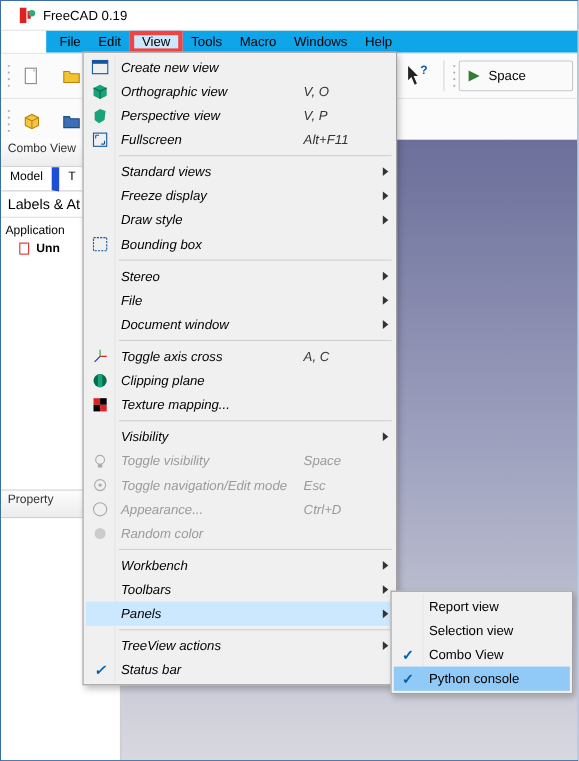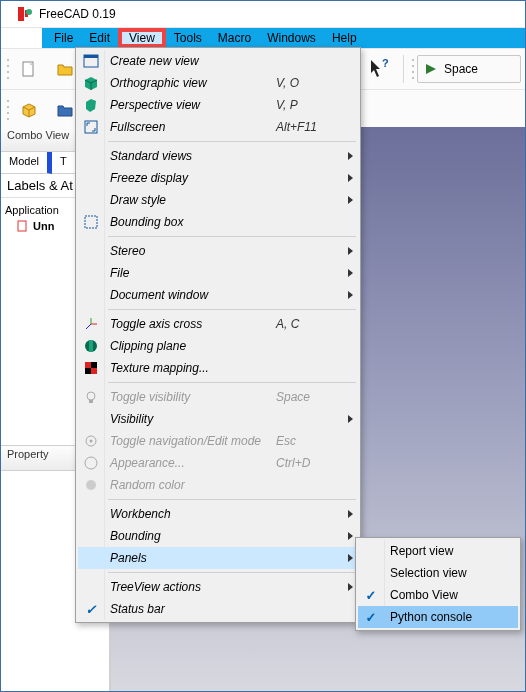--- a/index.html
+++ b/index.html
@@ -13,21 +13,21 @@
   .toolbar-r2 { height:40px; border-bottom:1px solid #e5e5e5; display:flex; align-items:center; gap:2px; padding:0 4px; background:#fbfbfb;}
   .tbtn { width:32px; height:32px; border:1px solid transparent; display:flex; align-items:center; justify-content:center; border-radius:2px; }
   .tbtn-wide { min-width:90px; height:26px; border:1px solid #c8c8c8; border-radius:2px; display:flex; align-items:center; gap:6px; padding:0 6px; background:#fafafa;}
   .tsep { width:1px; height:28px; background:#d8d8d8; margin:0 4px;}
   .tgrip { width:5px; height:28px; display:flex; flex-direction:column; justify-content:space-evenly; align-items:center;}
   .tgrip div{ width:2px; height:2px; background:#b0b0b0; border-radius:50%;}
   .main-area { position:absolute; top:126px; left:0; right:0; bottom:0; display:flex; background:#fff;}
   .left-pane { width:108px; border-right:1px solid #d0d0d0; display:flex; flex-direction:column; background:#fff; overflow:hidden;}
   .combo-title { height:20px; background:linear-gradient(#fdfdfd,#ececec); border-bottom:1px solid #d0d0d0; padding:2px 6px; font-size:11px; color:#333;}
   .combo-tabs { display:flex; height:22px; background:#f4f4f4; }
-  .combo-tabs .tab { padding:3px 8px; font-size:11px; border-right:5px solid #1d4ed8; background:#fff; border-bottom:1px solid #d0d0d0;}
+  .combo-tabs .tab { padding:3px 8px; font-size:11px; border-right:7px solid #1d4ed8; background:#fff; border-bottom:1px solid #d0d0d0;}
   .tree { padding:4px; font-size:11px; }
   .tree-row { display:flex; align-items:center; gap:4px; padding:2px 0;}
   .prop-title { margin-top:auto; height:20px; background:linear-gradient(#fdfdfd,#ececec); border-top:1px solid #d0d0d0; border-bottom:1px solid #d0d0d0; padding:2px 6px; font-size:11px; color:#333;}
   .viewport { flex:1; background:linear-gradient(#6b6f9a 0%,#9fa2bf 50%,#d8d9df 100%); border-left:1px solid #cfcfcf;}
   
   .dropdown { position:absolute; background:#f0f0f0; border:1px solid #a0a0a0; box-shadow:2px 3px 6px rgba(0,0,0,.25); padding:2px; z-index:10;}
   .dd-row { display:flex; align-items:center; height:22px; position:relative; }
   .dd-row .gutter { width:26px; display:flex; align-items:center; justify-content:center; height:100%;}
   .dd-row .lbl { flex:1; padding:0 6px; }
   .dd-row .accel { width:60px; text-align:left; color:#333; padding-right:6px;}
@@ -294,37 +294,37 @@
             <rect x="8" y="2" width="6" height="6" fill="#000"></rect>
             <rect x="2" y="8" width="6" height="6" fill="#000"></rect>
             <rect x="8" y="8" width="6" height="6" fill="#d22"></rect>
           </svg>
         </span>
       <span class="lbl">Texture mapping...</span>
         <span class="accel"></span>
         <span class="subarr"></span>
     </div>
     <div class="dd-sep"></div>
+    <div class="dd-row">
+      <span class="gutter"></span>
+        <span class="lbl">Visibility</span>
+        <span class="accel"></span>
+        <span class="subarr"><span class="tri"></span></span>
+    </div>
     <div class="dd-row disabled">
       <span class="gutter">
           <svg width="16" height="16">
             <circle cx="8" cy="7" r="4" fill="none" stroke="#aaa"></circle>
             <rect x="6" y="11" width="4" height="3" fill="#aaa"></rect>
           </svg>
         </span>
       <span class="lbl">Toggle visibility</span>
         <span class="accel">Space</span>
         <span class="subarr"></span>
     </div>
-    <div class="dd-row">
-      <span class="gutter"></span>
-        <span class="lbl">Visibility</span>
-        <span class="accel"></span>
-        <span class="subarr"><span class="tri"></span></span>
-    </div>
     <div class="dd-row disabled">
       <span class="gutter">
           <svg width="16" height="16">
             <circle cx="8" cy="8" r="5" fill="none" stroke="#aaa"></circle>
             <circle cx="8" cy="8" r="1.5" fill="#aaa"></circle>
           </svg>
         </span>
       <span class="lbl">Toggle navigation/Edit mode</span>
         <span class="accel">Esc</span>
         <span class="subarr"></span>
@@ -351,21 +351,21 @@
     </div>
     <div class="dd-sep"></div>
     <div class="dd-row">
       <span class="gutter"></span>
         <span class="lbl">Workbench</span>
         <span class="accel"></span>
         <span class="subarr"><span class="tri"></span></span>
     </div>
     <div class="dd-row">
       <span class="gutter"></span>
-        <span class="lbl">Bounding</span>
+        <span class="lbl">Toolbars</span>
         <span class="accel"></span>
         <span class="subarr"><span class="tri"></span></span>
     </div>
     <div class="dd-row hover">
       <span class="gutter"></span>
         <span class="lbl">Panels</span>
         <span class="accel"></span>
         <span class="subarr"><span class="tri"></span></span>
     </div>
     <div class="dd-sep"></div>

